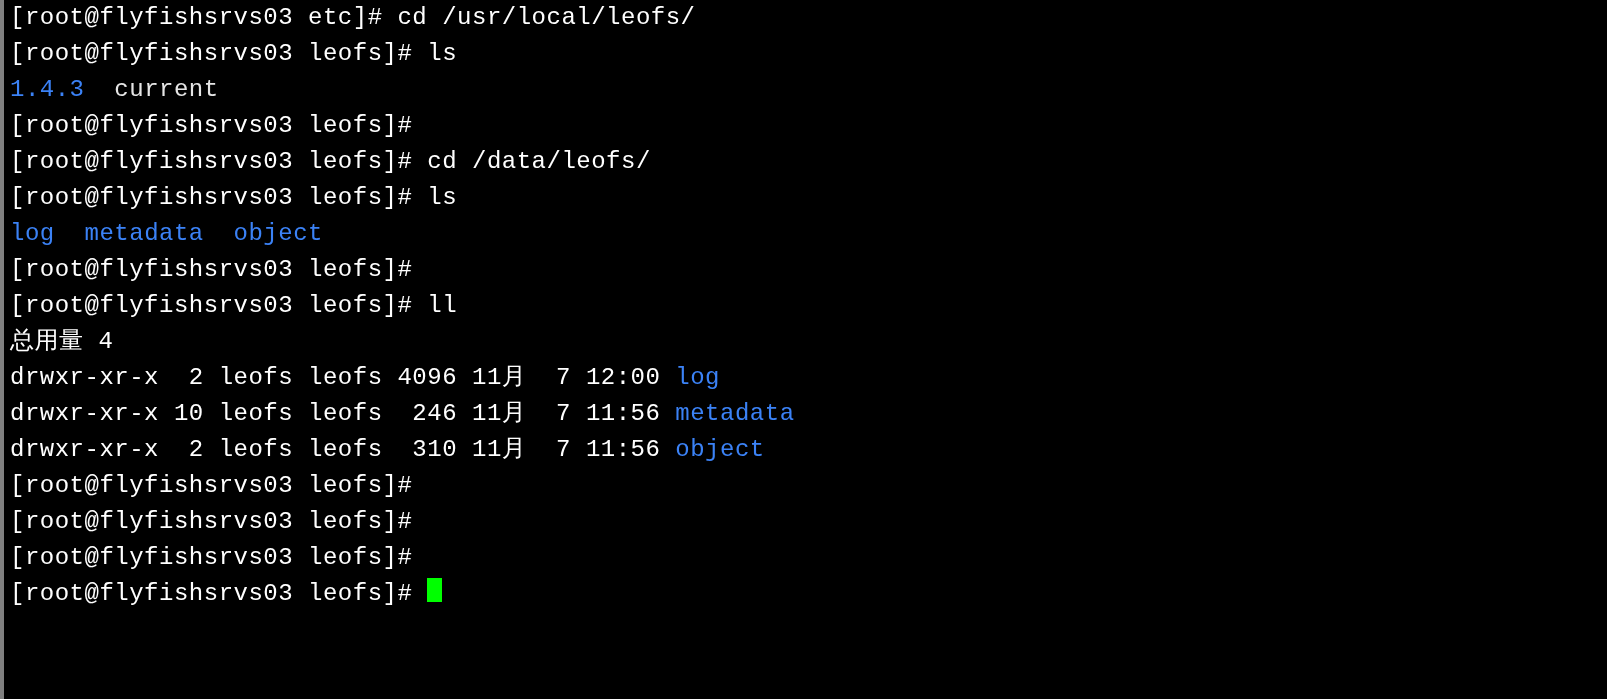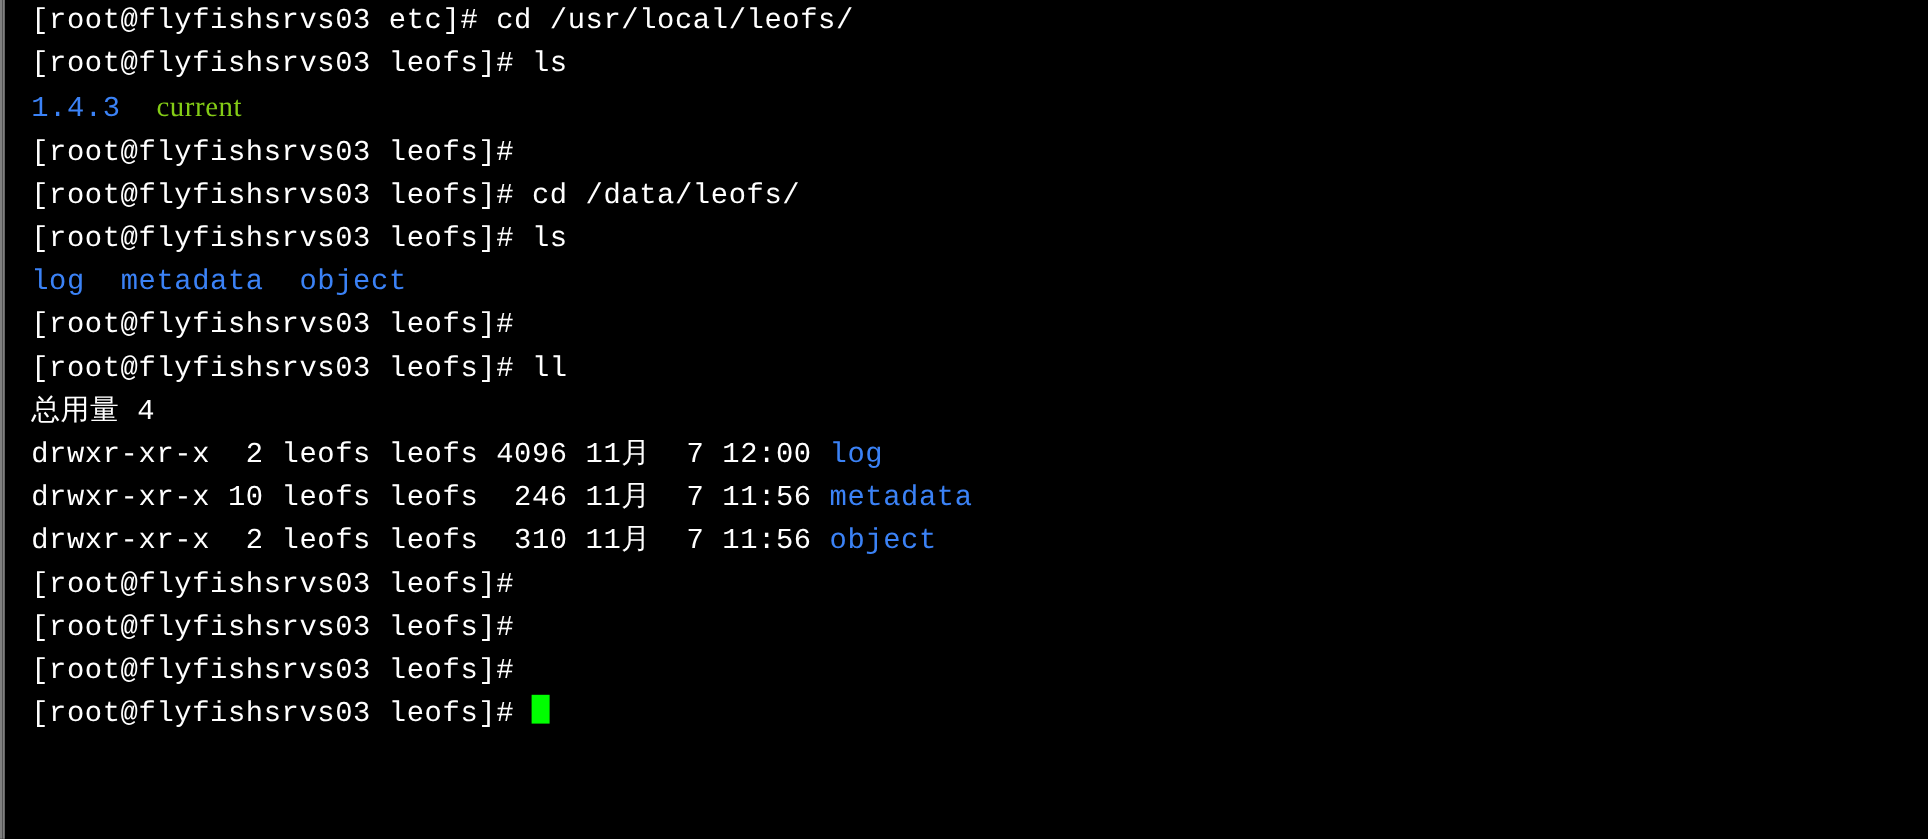--- a/index.html
+++ b/index.html
@@ -14,23 +14,23 @@
     height: 699px;
     overflow: hidden;
     border-left: 2px solid #808080;
     box-sizing: border-box;
   }
   .term {
     padding: 0 6px;
     white-space: pre;
     letter-spacing: 0.5px;
   }
-  .line { display: block; margin-left: 16px; }
+  .line { display: block; }
   .blue  { color: #3b82f6; }
-  .cyan  { color: #84cc16; font-family: Liberation Serif, serif; }
+  .cyan  { color: #e5e5e5; }
   .white { color: #ffffff; }
   .cursor {
     display: inline-block;
     width: 0.6em;
     height: 1em;
     background: #00ff00;
     vertical-align: -2px;
   }
 </style>
 </head>

